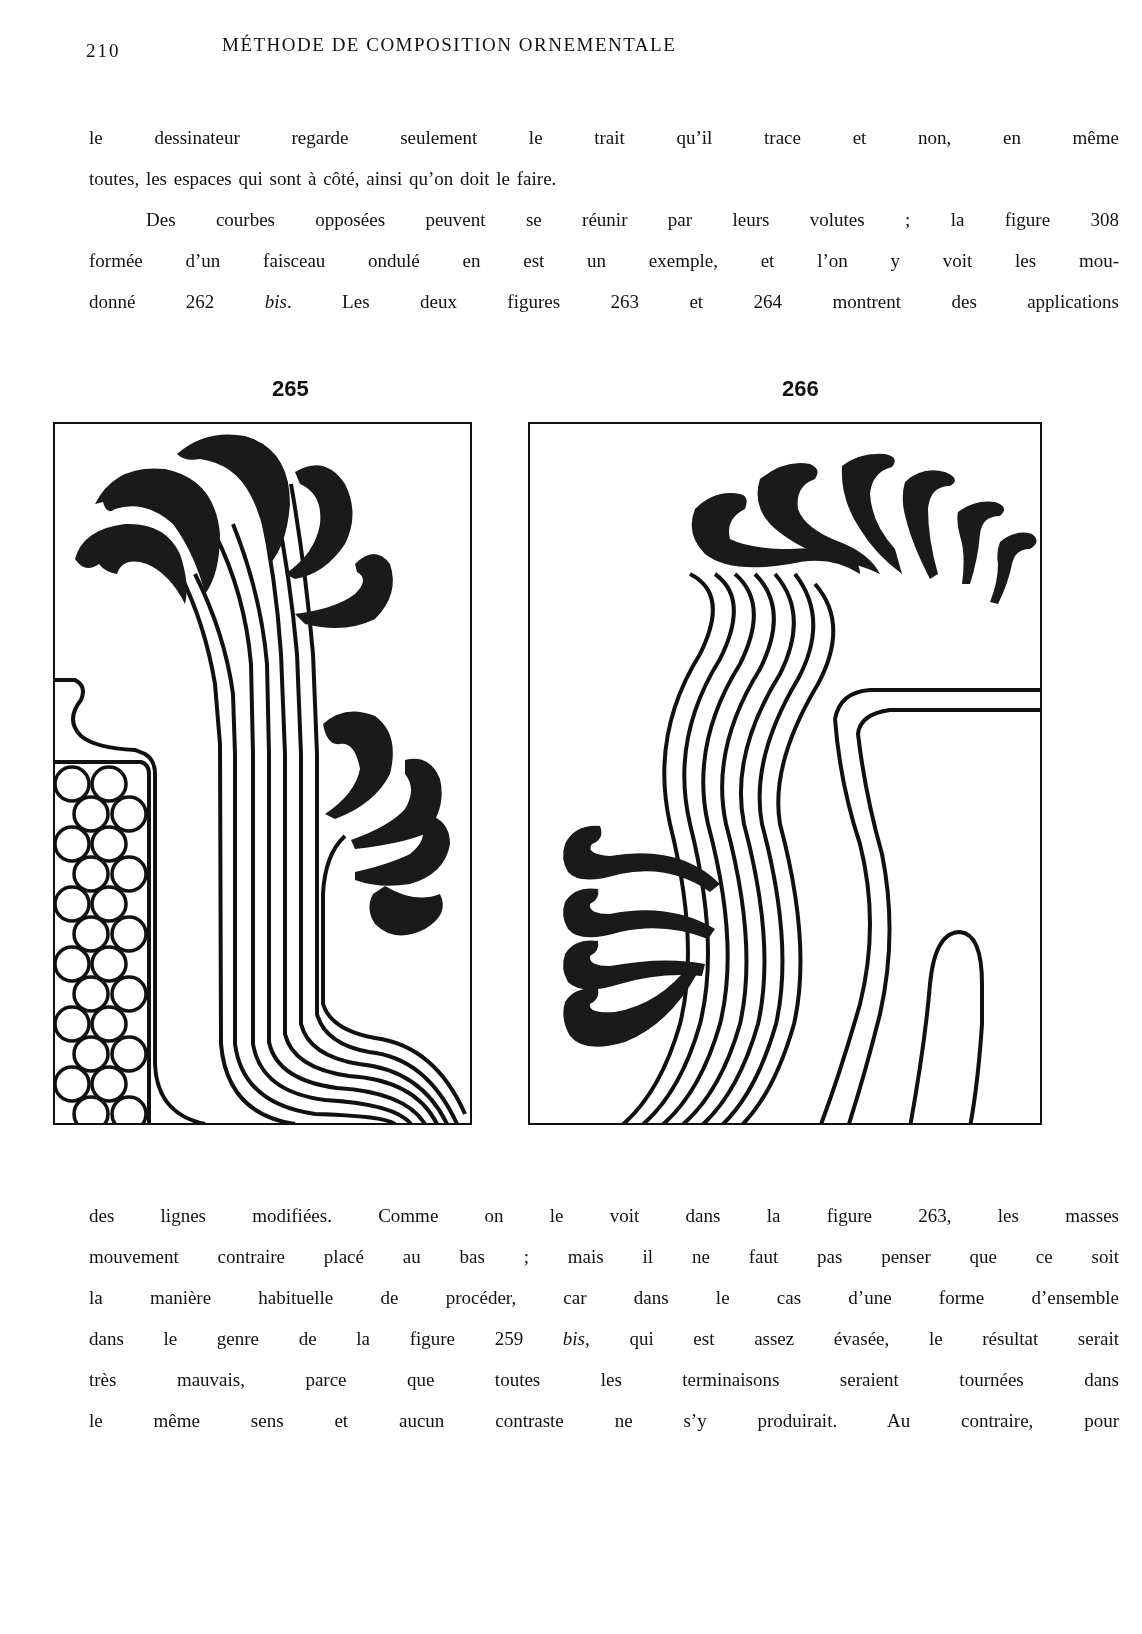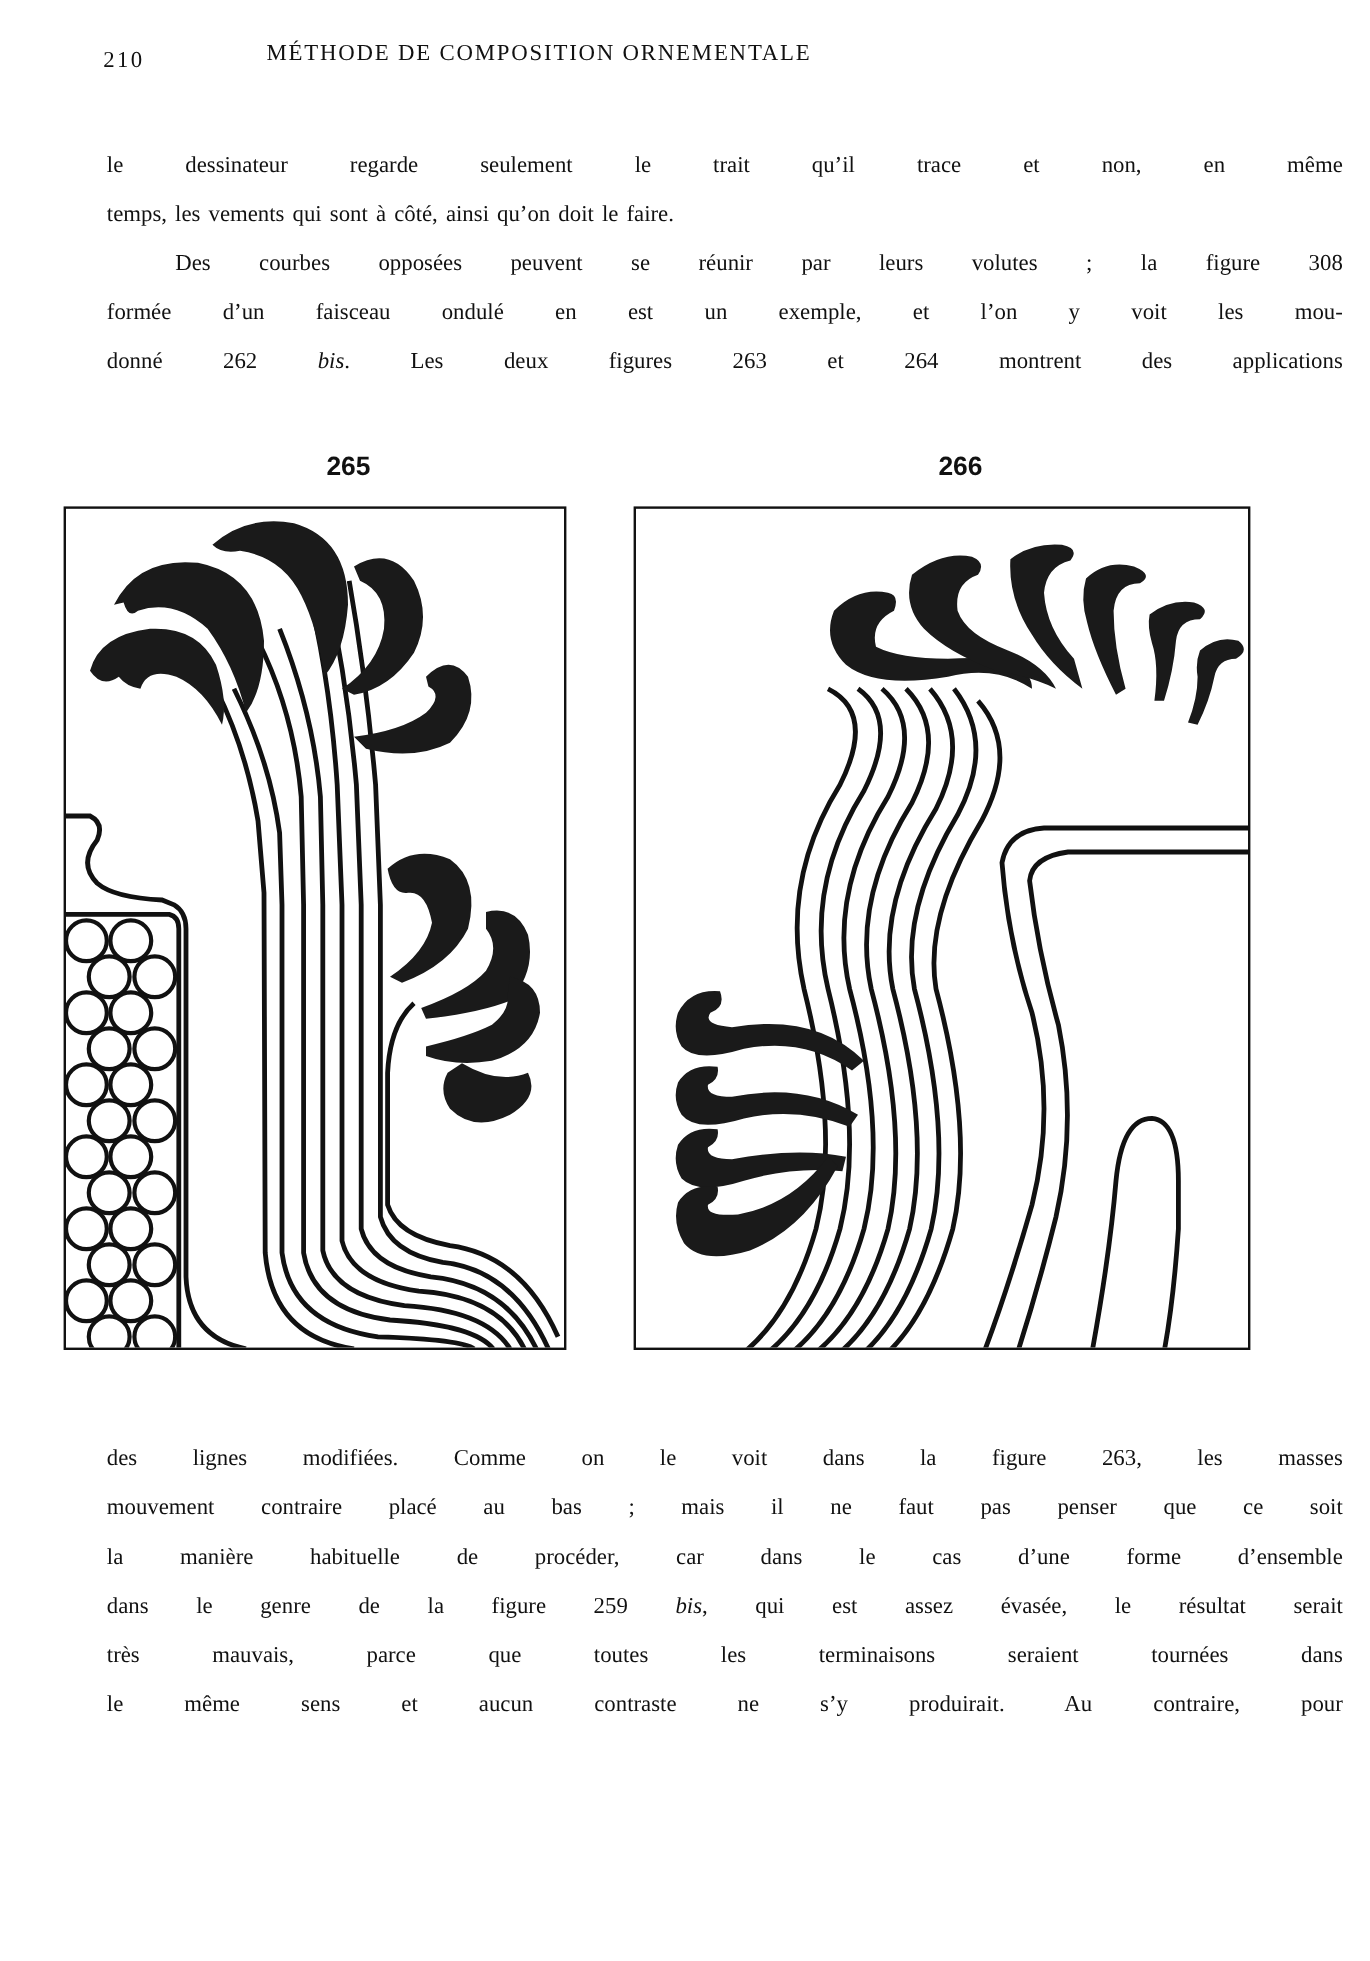--- a/index.html
+++ b/index.html
@@ -16,21 +16,21 @@
   i { font-style:italic; }
 </style>
 </head>
 <body>
 
 <div class="folio">210</div>
 <div class="running-head">MÉTHODE DE COMPOSITION ORNEMENTALE</div>
 
 <div class="para" style="top:100px;">
   <span class="line">le dessinateur regarde seulement le trait qu’il trace et non, en même</span>
-  <span class="line last">temps, les vements qui sont à côté, ainsi qu’on doit le faire.</span>
+  <span class="line last">toutes, les espaces qui sont à côté, ainsi qu’on doit le faire.</span>
   <span class="line indent">Des courbes opposées peuvent se réunir par leurs volutes ; la figure 308</span>
   <span class="line">formée d’un faisceau ondulé en est un exemple, et l’on y voit les mou-</span>
   <span class="line"><span>donné 262 </span><i>bis</i><span>. Les deux figures 263 et 264 montrent des applications</span></span>
 </div>
 
 <div class="fig-label" style="left:272px; top:376px;">265</div>
 <div class="fig-label" style="left:782px; top:376px;">266</div>
 
 <div class="figure" style="left:53px; top:422px; width:419px; height:703px;">
   <svg width="419" height="703" viewBox="0 0 419 703">

